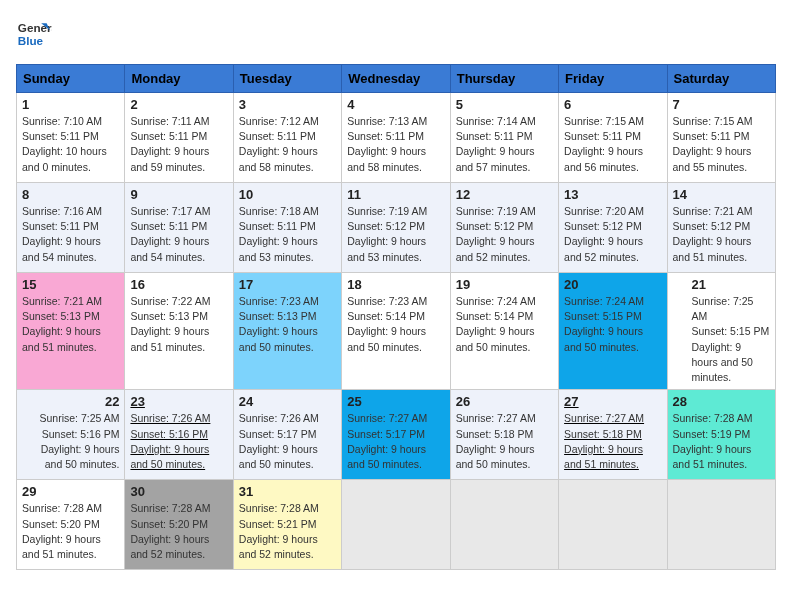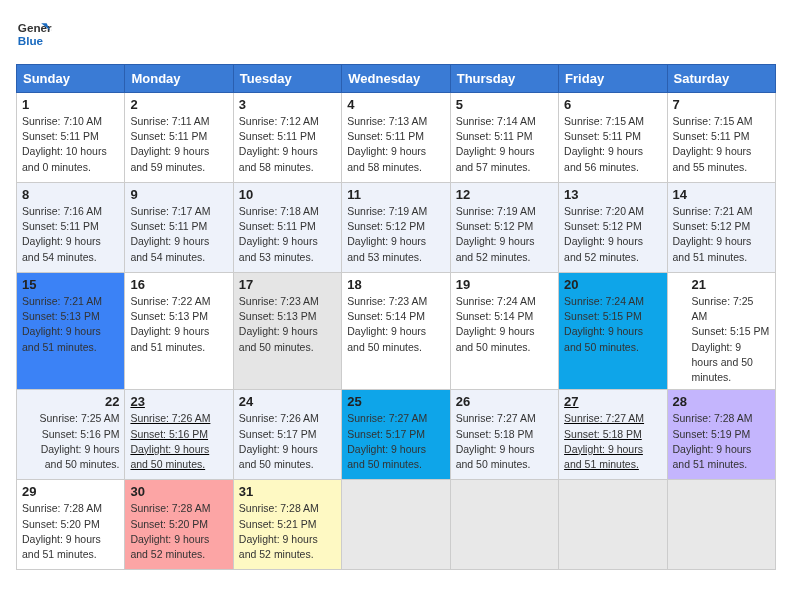--- a/index.html
+++ b/index.html
@@ -37,21 +37,21 @@
       font-size: 15px;
       color: #444;
     }
     table {
       width: 100%;
       border-collapse: collapse;
       font-size: 11px;
     }
     thead th {
       background: #3a7bd5;
-      color: #ffffff;
+      color: #000000;
       text-align: left;
       padding: 6px 6px;
       font-size: 13px;
       font-weight: bold;
       border: 1px solid #2a5fb0;
     }
     tbody td {
       border: 1px solid #ccc;
       vertical-align: top;
       padding: 4px 5px;
@@ -168,29 +168,29 @@
         <td style="background: rgb(238, 242, 250);">
           <span class="day-num">13</span>
         <div class="day-info">Sunrise: 7:20 AM<br>Sunset: 5:12 PM<br>Daylight: 9 hours and 52 minutes.</div>
         </td>
         <td style="background: rgb(238, 242, 250);">
           <span class="day-num">14</span>
         <div class="day-info">Sunrise: 7:21 AM<br>Sunset: 5:12 PM<br>Daylight: 9 hours and 51 minutes.</div>
         </td>
       </tr>
       <tr>
-        <td style="background: #3b82f6; margin-top: 28px;">
+        <td style="background: #f9a8d4; margin-top: 28px;">
           <span class="day-num">15</span>
         <div class="day-info">Sunrise: 7:21 AM<br>Sunset: 5:13 PM<br>Daylight: 9 hours and 51 minutes.</div>
         </td>
         <td style="background: rgb(255, 255, 255);">
           <span class="day-num">16</span>
         <div class="day-info">Sunrise: 7:22 AM<br>Sunset: 5:13 PM<br>Daylight: 9 hours and 51 minutes.</div>
         </td>
-        <td style="background: #e5e5e5; margin-left: 28px;">
+        <td style="background: #7dd3fc; margin-left: 28px;">
           <span class="day-num">17</span>
         <div class="day-info">Sunrise: 7:23 AM<br>Sunset: 5:13 PM<br>Daylight: 9 hours and 50 minutes.</div>
         </td>
         <td style="background: rgb(255, 255, 255);">
           <span class="day-num">18</span>
         <div class="day-info">Sunrise: 7:23 AM<br>Sunset: 5:14 PM<br>Daylight: 9 hours and 50 minutes.</div>
         </td>
         <td style="background: rgb(255, 255, 255);">
           <span class="day-num">19</span>
         <div class="day-info">Sunrise: 7:24 AM<br>Sunset: 5:14 PM<br>Daylight: 9 hours and 50 minutes.</div>
@@ -222,31 +222,31 @@
         <div class="day-info">Sunrise: 7:27 AM<br>Sunset: 5:17 PM<br>Daylight: 9 hours and 50 minutes.</div>
         </td>
         <td style="background: rgb(238, 242, 250);">
           <span class="day-num">26</span>
         <div class="day-info">Sunrise: 7:27 AM<br>Sunset: 5:18 PM<br>Daylight: 9 hours and 50 minutes.</div>
         </td>
         <td style="background: rgb(238, 242, 250); text-decoration: underline;">
           <span class="day-num">27</span>
         <div class="day-info">Sunrise: 7:27 AM<br>Sunset: 5:18 PM<br>Daylight: 9 hours and 51 minutes.</div>
         </td>
-        <td style="background: #c4b5fd;">
+        <td style="background: #5eead4;">
           <span class="day-num">28</span>
         <div class="day-info">Sunrise: 7:28 AM<br>Sunset: 5:19 PM<br>Daylight: 9 hours and 51 minutes.</div>
         </td>
       </tr>
       <tr>
         <td style="background: rgb(255, 255, 255);">
           <span class="day-num">29</span>
         <div class="day-info">Sunrise: 7:28 AM<br>Sunset: 5:20 PM<br>Daylight: 9 hours and 51 minutes.</div>
         </td>
-        <td style="background: #fca5a5;">
+        <td style="background: #a3a3a3;">
           <span class="day-num">30</span>
         <div class="day-info">Sunrise: 7:28 AM<br>Sunset: 5:20 PM<br>Daylight: 9 hours and 52 minutes.</div>
         </td>
         <td style="background: #fef9c3;">
           <span class="day-num">31</span>
         <div class="day-info">Sunrise: 7:28 AM<br>Sunset: 5:21 PM<br>Daylight: 9 hours and 52 minutes.</div>
         </td>
         <td class="empty-cell"></td>
         <td class="empty-cell"></td>
         <td class="empty-cell"></td>

